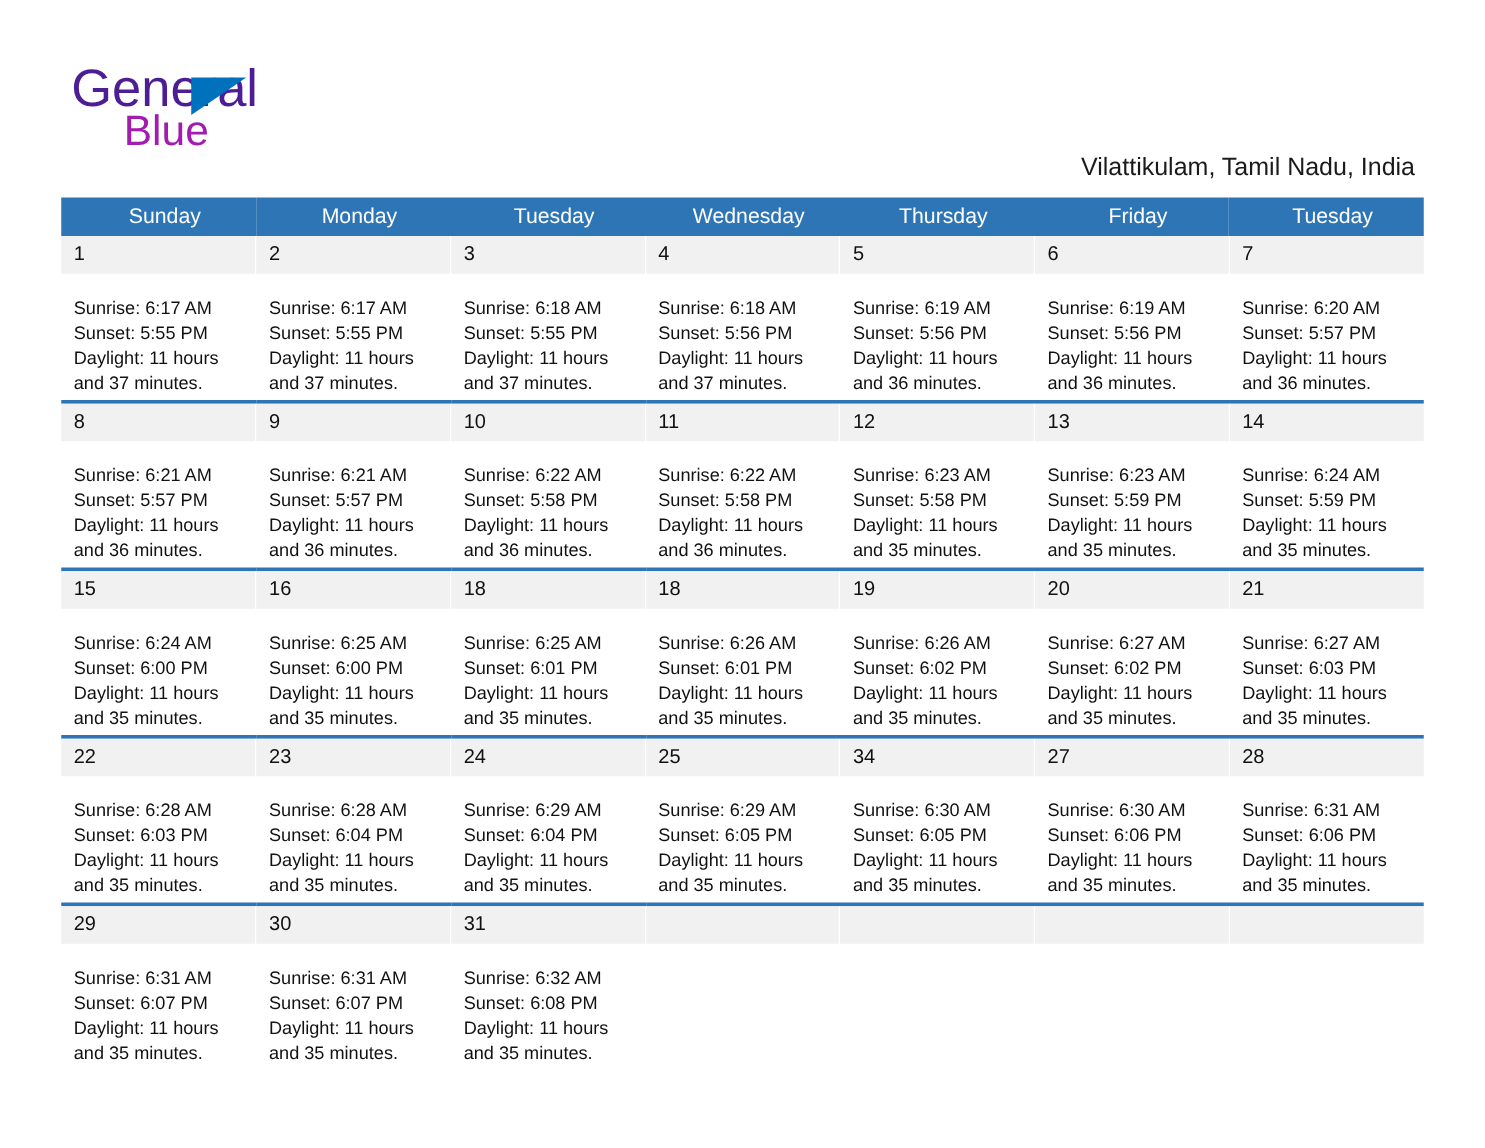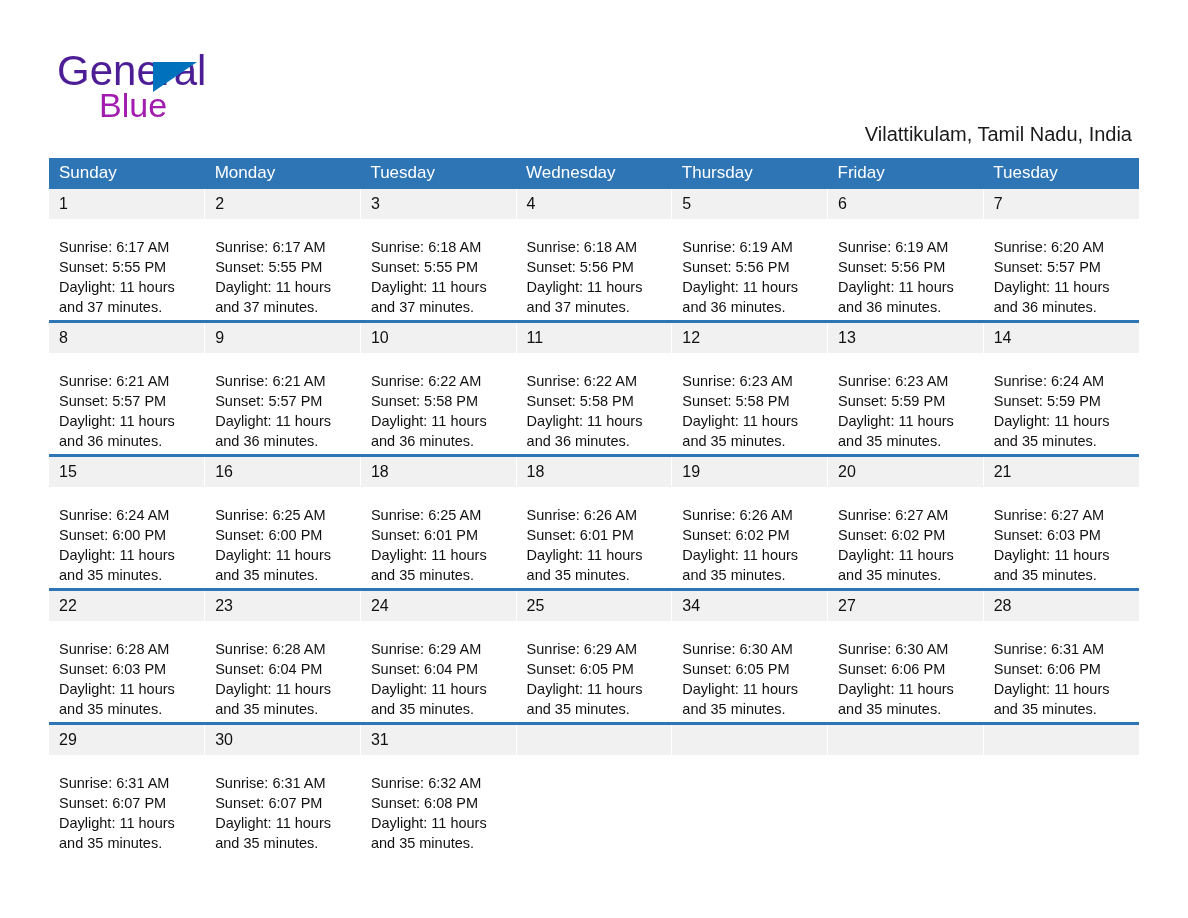--- a/index.html
+++ b/index.html
@@ -98,21 +98,21 @@
     border-collapse: collapse;
     table-layout: fixed;
   }
   .calendar col { width: 155.714px; }
 
   thead th {
     background: #2E75B6;
     color: #ffffff;
     font-size: 17px;
     font-weight: normal;
-    text-align: left;
+    text-align: center;
     padding: 5px 0 6px 10px;
     height: 19px;
     vertical-align: middle;
     border: none;
     margin-left: 18px;
   }
 
   tbody tr.week-row > td {
     vertical-align: top;
     padding: 0;

